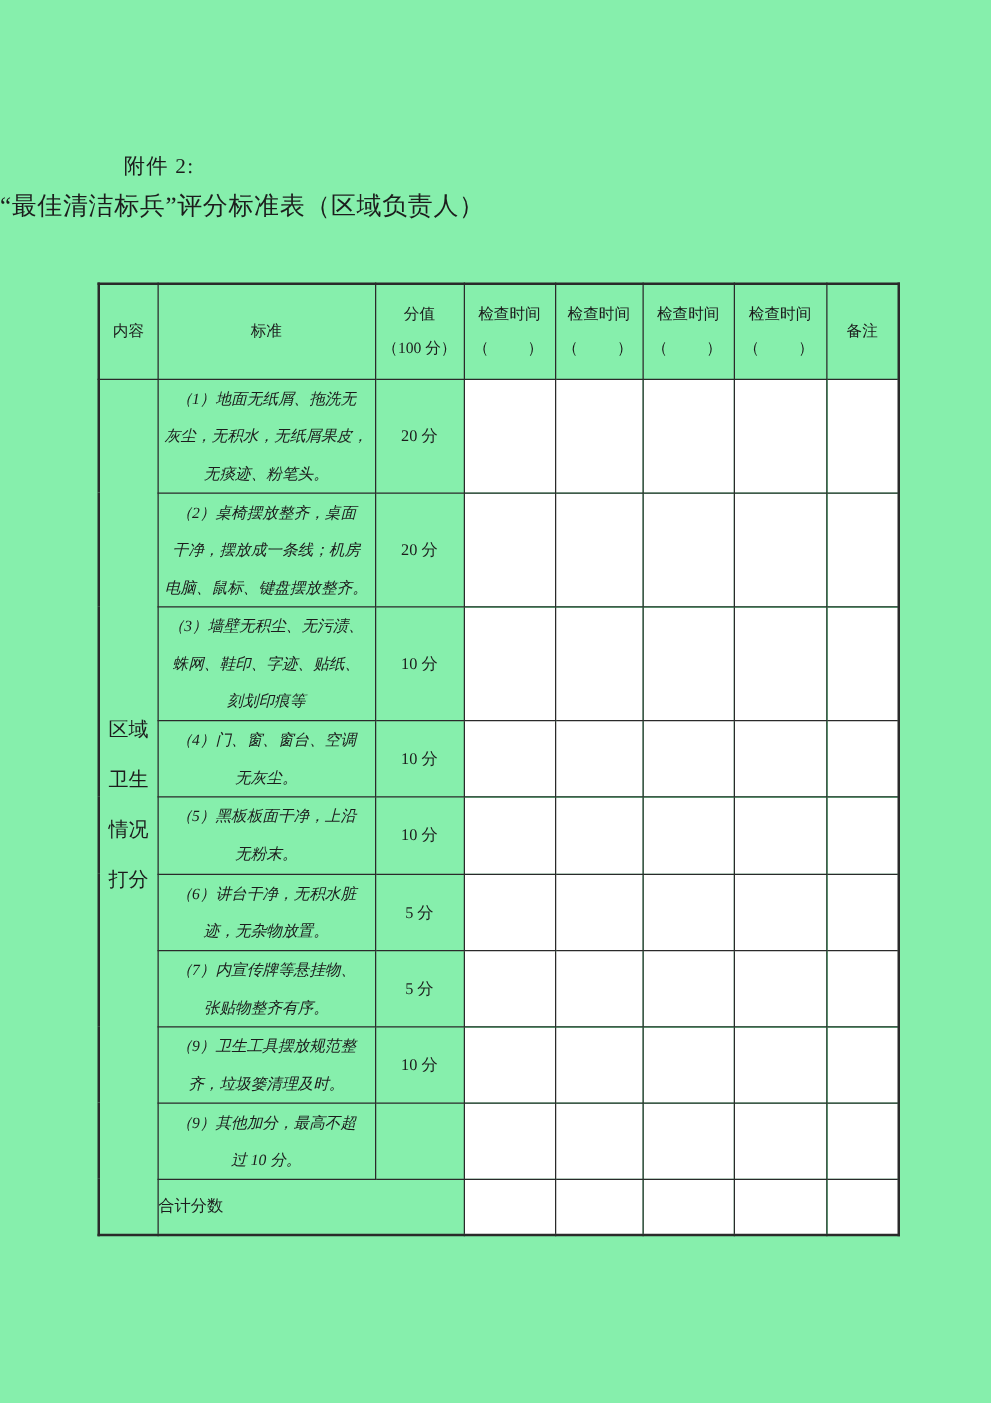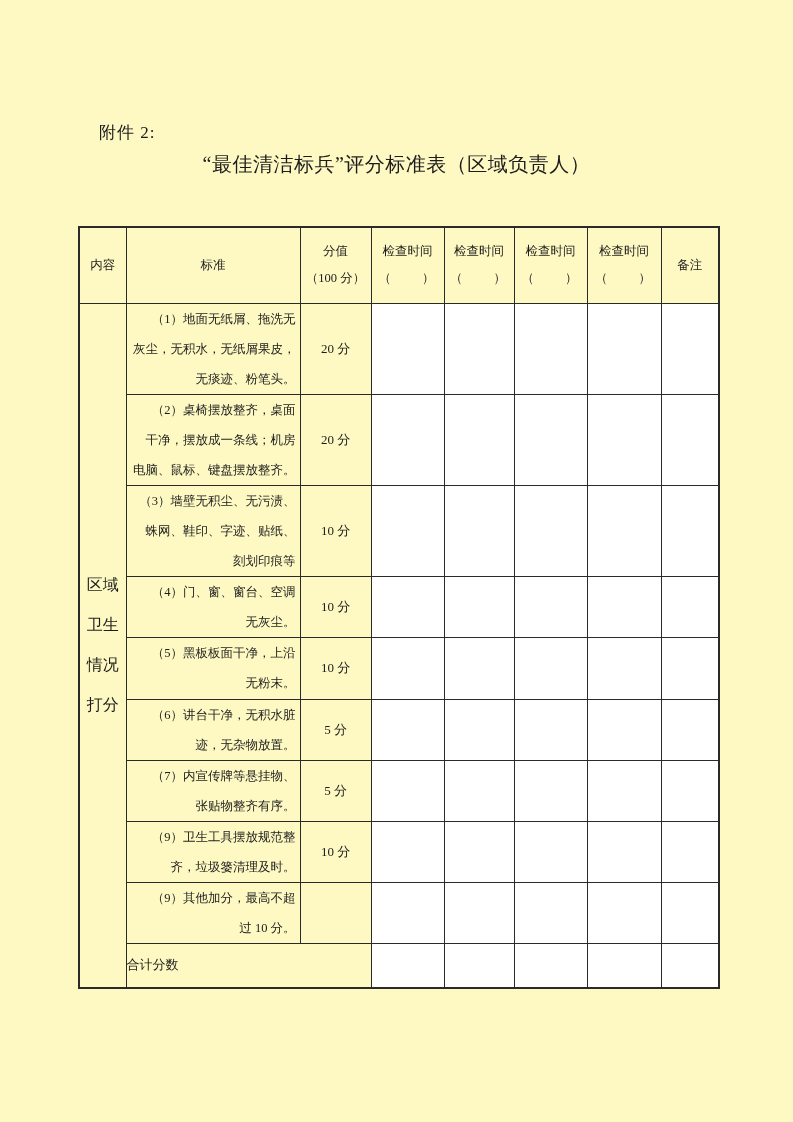--- a/index.html
+++ b/index.html
@@ -2,29 +2,29 @@
 <html><head>
 <meta charset="utf-8">
 <style>
   * { margin:0; padding:0; box-sizing:border-box; }
   html,body { background:#ffffff; }
   body {
     width:793px; height:1122px;
     font-family:"Liberation Serif","DejaVu Serif",serif;
     color:#1c1c1c;
   }
-  .page { position:relative; width:793px; height:1122px; background:#fef9c3; overflow:hidden; }
+  .page { position:relative; width:793px; height:1122px; background:#86efac; overflow:hidden; }
 
   .attachment {
     position:absolute; left:99px; top:121px;
     font-size:17px; letter-spacing:1px;
   }
   .doc-title {
     position:absolute; left:0; top:151px; width:100%;
-    text-align:center; font-size:20px; letter-spacing:0.5px;
+    font-size:20px; letter-spacing:0.5px;
   }
   .form-line {
     position:absolute; left:99px; top:197px;
     font-size:13.5px; white-space:nowrap;
   }
   .blank {
     display:inline-block; height:15px;
     border-bottom:1px solid #1c1c1c;
     margin-left:5px; vertical-align:baseline;
   }
@@ -44,22 +44,22 @@
     font-size:12.5px;
     overflow:hidden;
   }
   .score-table th { text-align:center; line-height:27px; vertical-align:middle; }
   .score-table th .paren { white-space:pre; letter-spacing:2px; }
   td.content-cell {
     text-align:center; vertical-align:middle;
     white-space:pre-line; line-height:40px; font-size:16px;
   }
   td.std {
-    text-align:right; vertical-align:middle;
-    padding:0 4px; line-height:30px; white-space:pre-line;
+    text-align:center; vertical-align:middle;
+    padding:0 4px; line-height:30px; white-space:pre-line;font-style:italic;
   }
   td.score { text-align:center; vertical-align:middle; font-size:13px; }
   td.fill { background:#fff; }
   td.total-label-cell { text-align:left; vertical-align:middle; font-size:13px; }
 </style>
 </head>
 <body>
 
 <div class="page">
 

